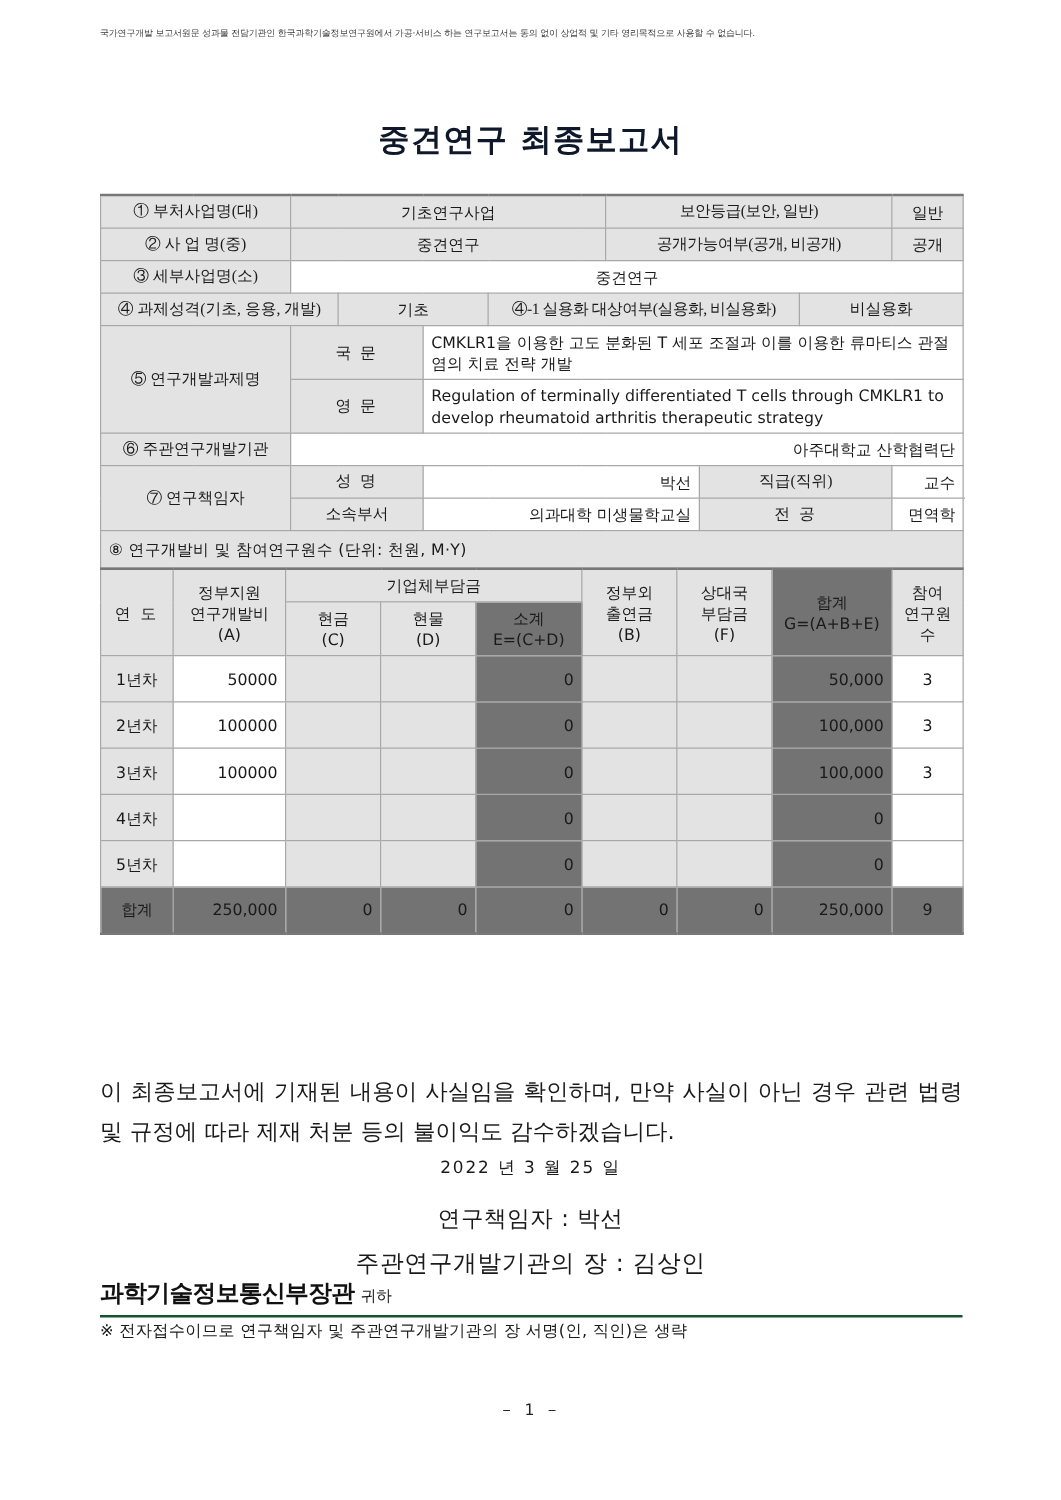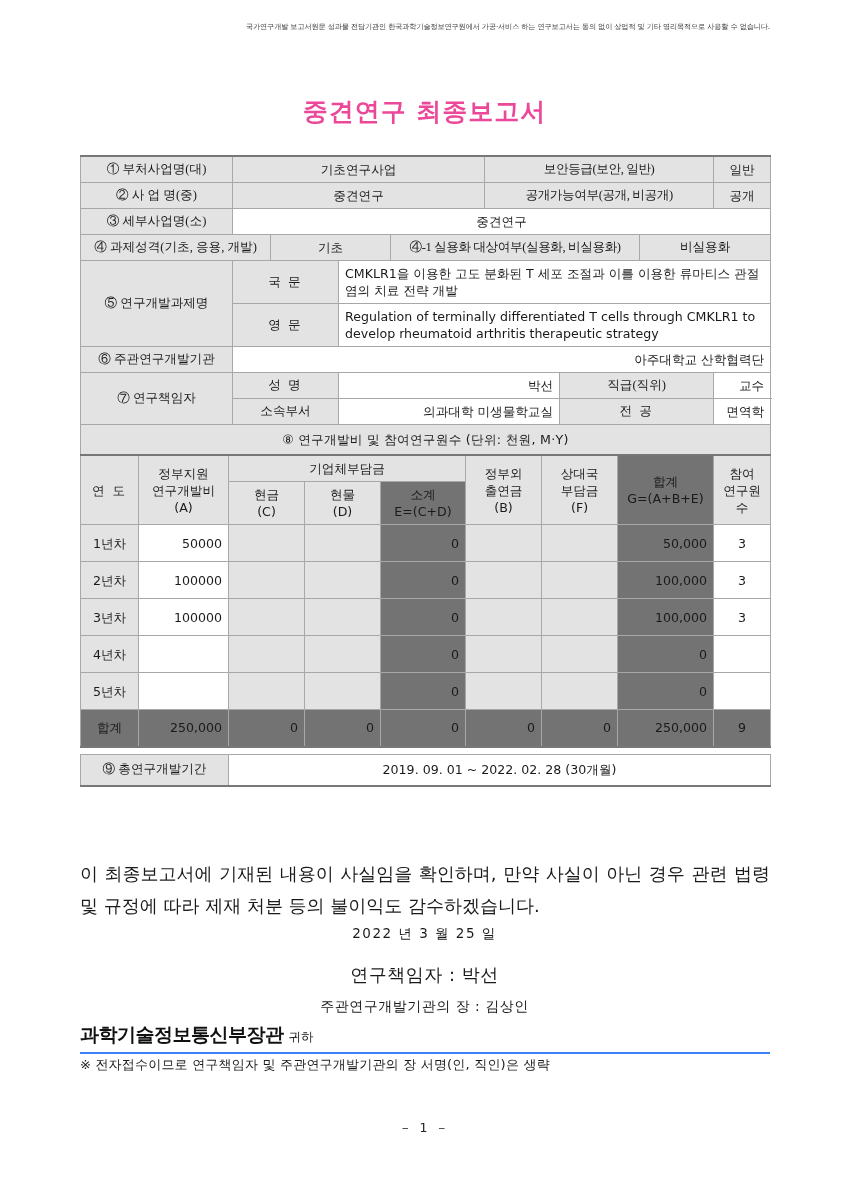--- a/index.html
+++ b/index.html
@@ -21,37 +21,37 @@
     width: 849px;
     height: 1200px;
     box-sizing: border-box;
   }
 
   .notice {
     position: absolute;
     top: 22px;
     left: 80px;
     width: 690px;
-    text-align: right;
+    text-align: left;
     font-size: 7.2px;
     color: #3b3b3b;
     letter-spacing: -0.15px;
     white-space: nowrap;
   }
 
   .doc-title {
     position: absolute;
     top: 95px;
     left: 0;
     width: 849px;
     text-align: center;
     font-size: 25px;
     font-weight: bold;
     letter-spacing: 1px;
-    color: #ec4899;
+    color: #0f172a;
   }
 
   .tbl-wrap {
     position: absolute;
     left: 80px;
     top: 155px;
     width: 690px;
   }
 
   table.main {
@@ -85,21 +85,20 @@
   .title-ko, .title-en {
     font-size: 13px;
     line-height: 1.5;
     text-align: left;
     padding: 6px 8px;
   }
   .title-en { font-size: 12.6px; }
 
   .budget-head {
     font-size: 13px;
-    text-align: center;
     font-weight: normal;
     letter-spacing: 0.3px;
   }
 
   .hdr-cell {
     font-size: 12.3px;
     text-align: center;
     line-height: 1.25;
   }
 
@@ -131,30 +130,30 @@
     text-align: center;
     font-size: 18px;
     letter-spacing: 0.5px;
   }
   .sig-org {
     position: absolute;
     left: 0;
     top: 998px;
     width: 849px;
     text-align: center;
-    font-size: 14px;
+    font-size: 19px;
     letter-spacing: 0.5px;
   }
 
   .minister-line {
     position: absolute;
     left: 80px;
     top: 1022px;
     width: 690px;
-    border-bottom: 2px solid #3b82f6;
+    border-bottom: 2px solid #14532d;
     padding-bottom: 4px;
   }
   .minister {
     font-size: 19px;
     font-weight: bold;
     letter-spacing: -0.5px;
     color: #111;
   }
   .minister-suffix {
     font-size: 12.5px;
@@ -388,32 +387,20 @@
         <td class="orange r bigbot">0</td>
         <td class="orange r bigbot">0</td>
         <td class="orange r bigbot">0</td>
         <td class="orange r bigbot">0</td>
         <td class="orange r bigbot">250,000</td>
         <td class="orange c bigbot">9</td>
       </tr>
     </tbody>
       </table>
 
-    <table class="main" style="margin-top:6px">
-      <colgroup>
-        <col style="width:148px">
-        <col style="width:542px">
-      </colgroup>
-      <tbody>
-          <tr>
-        <td class="gray c nowrap bigbot" style="height:32px">⑨  총연구개발기간</td>
-        <td class="white c bigbot">2019. 09. 01 ~ 2022. 02. 28 (30개월)</td>
-      </tr>
-    </tbody>
-      </table>
   </div>
 
   <div class="declaration">이  최종보고서에  기재된  내용이  사실임을  확인하며,  만약  사실이  아닌  경우  관련  법령  및  규정에  따라  제재 처분  등의  불이익도  감수하겠습니다.</div>
 
   <div class="sig-date">2022 년   3 월  25   일</div>
   <div class="sig-pi">연구책임자 :   박선</div>
   <div class="sig-org">주관연구개발기관의 장 :  김상인</div>
 
   <div class="minister-line">
     <span class="minister">과학기술정보통신부장관</span><span class="minister-suffix">귀하</span>

